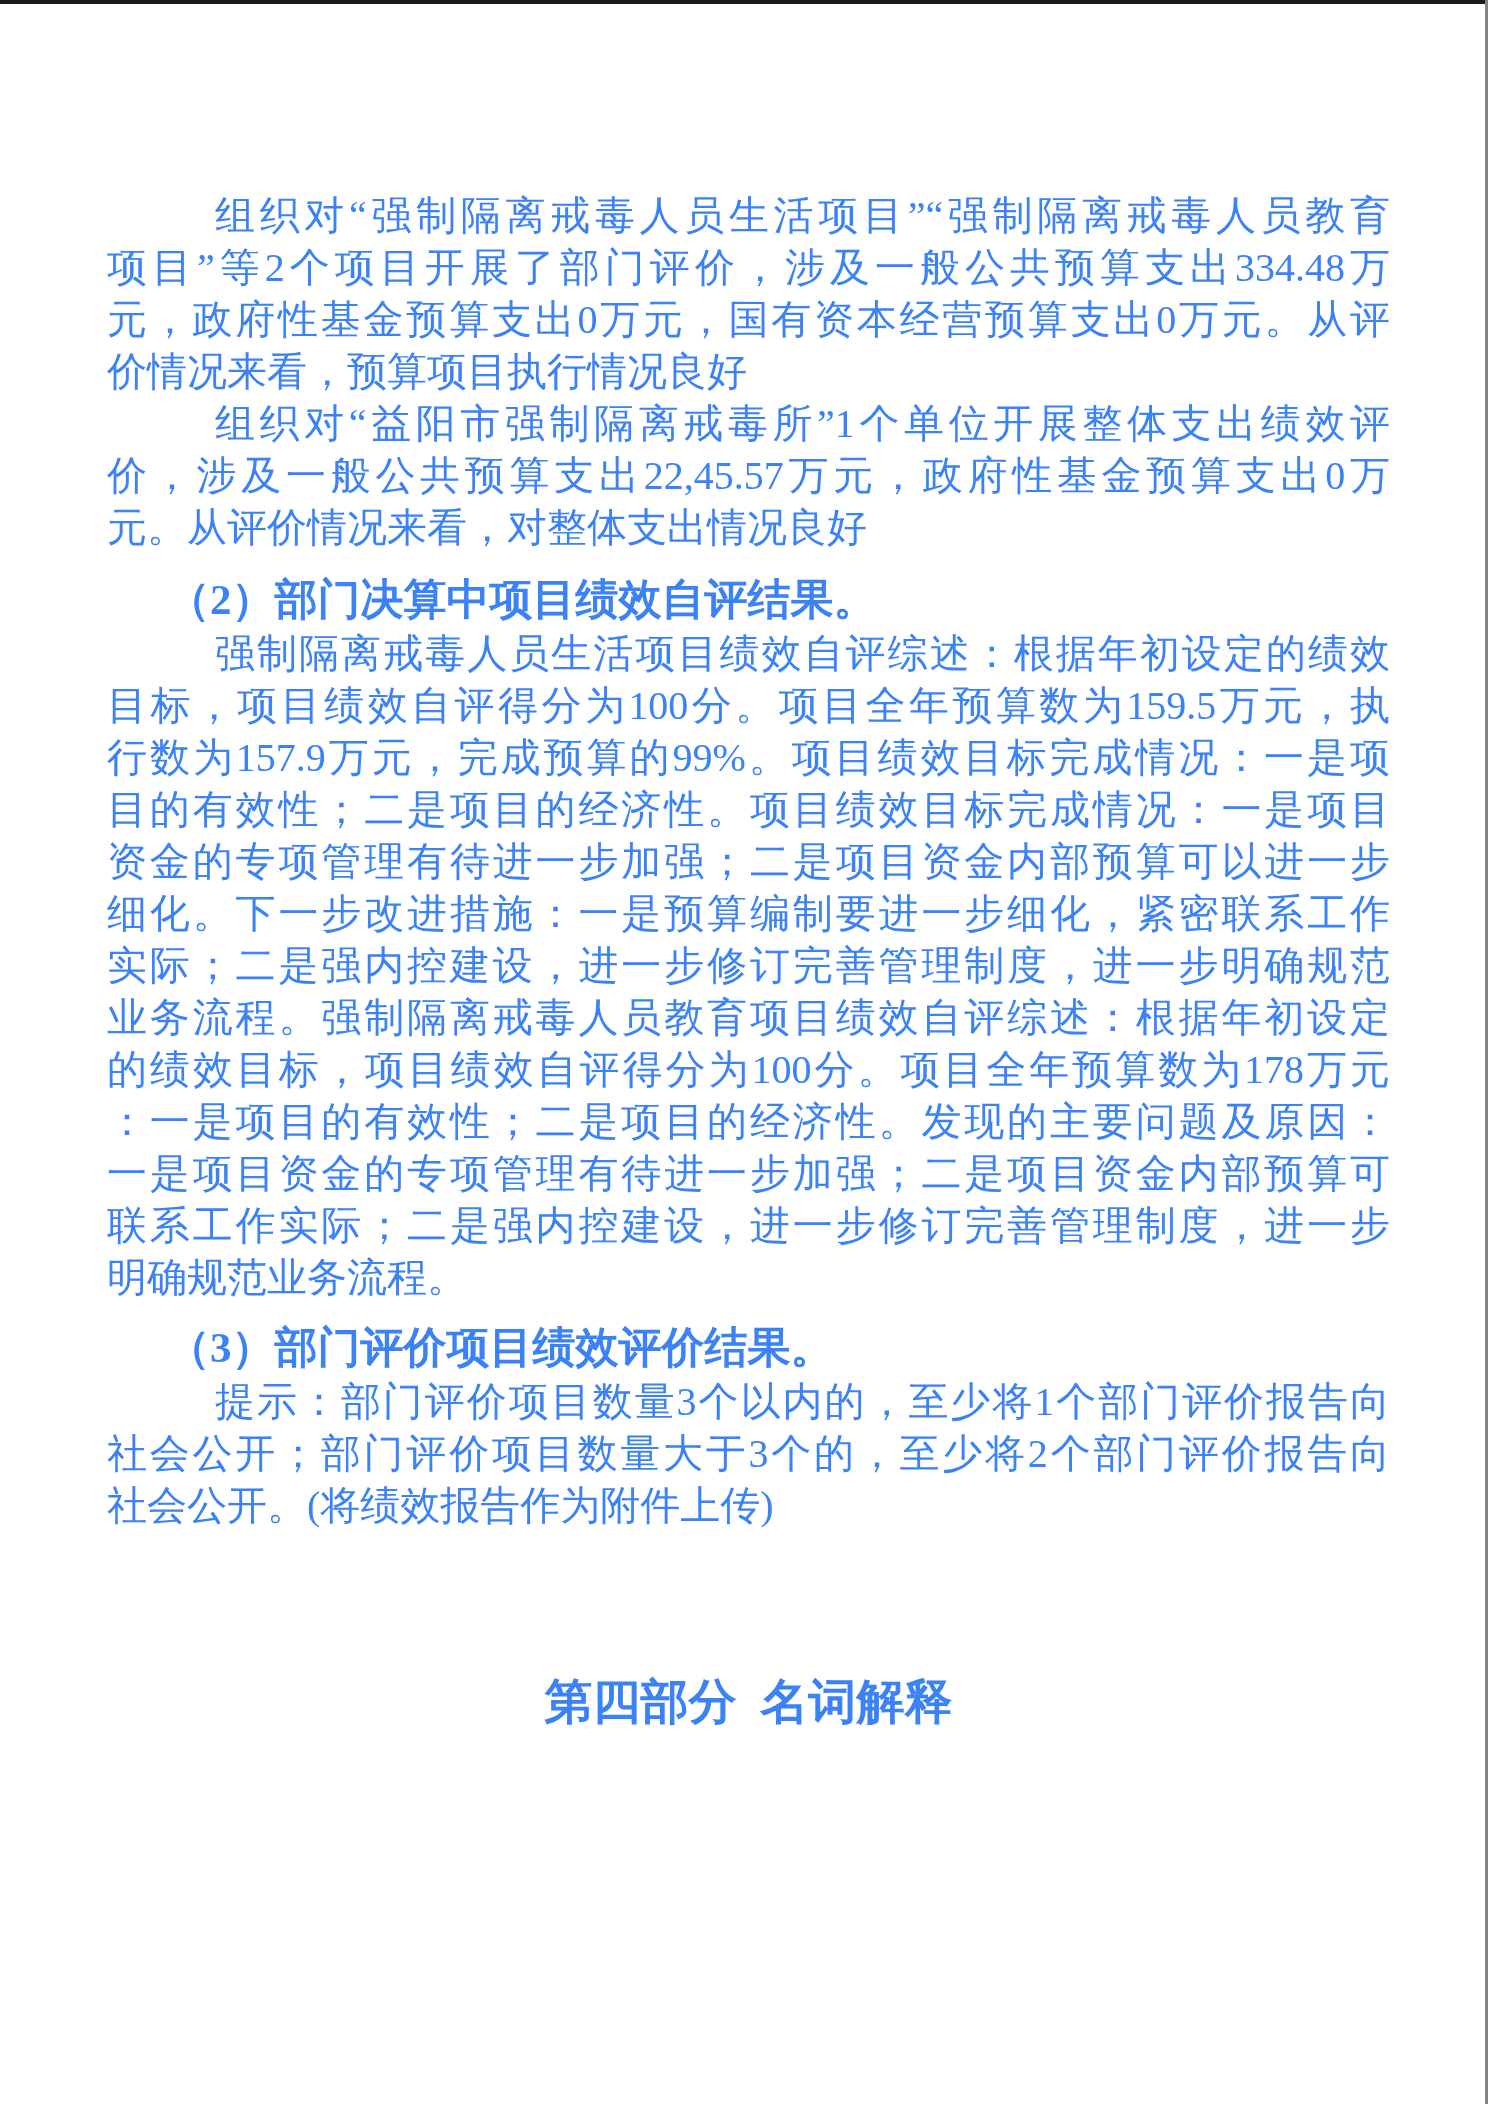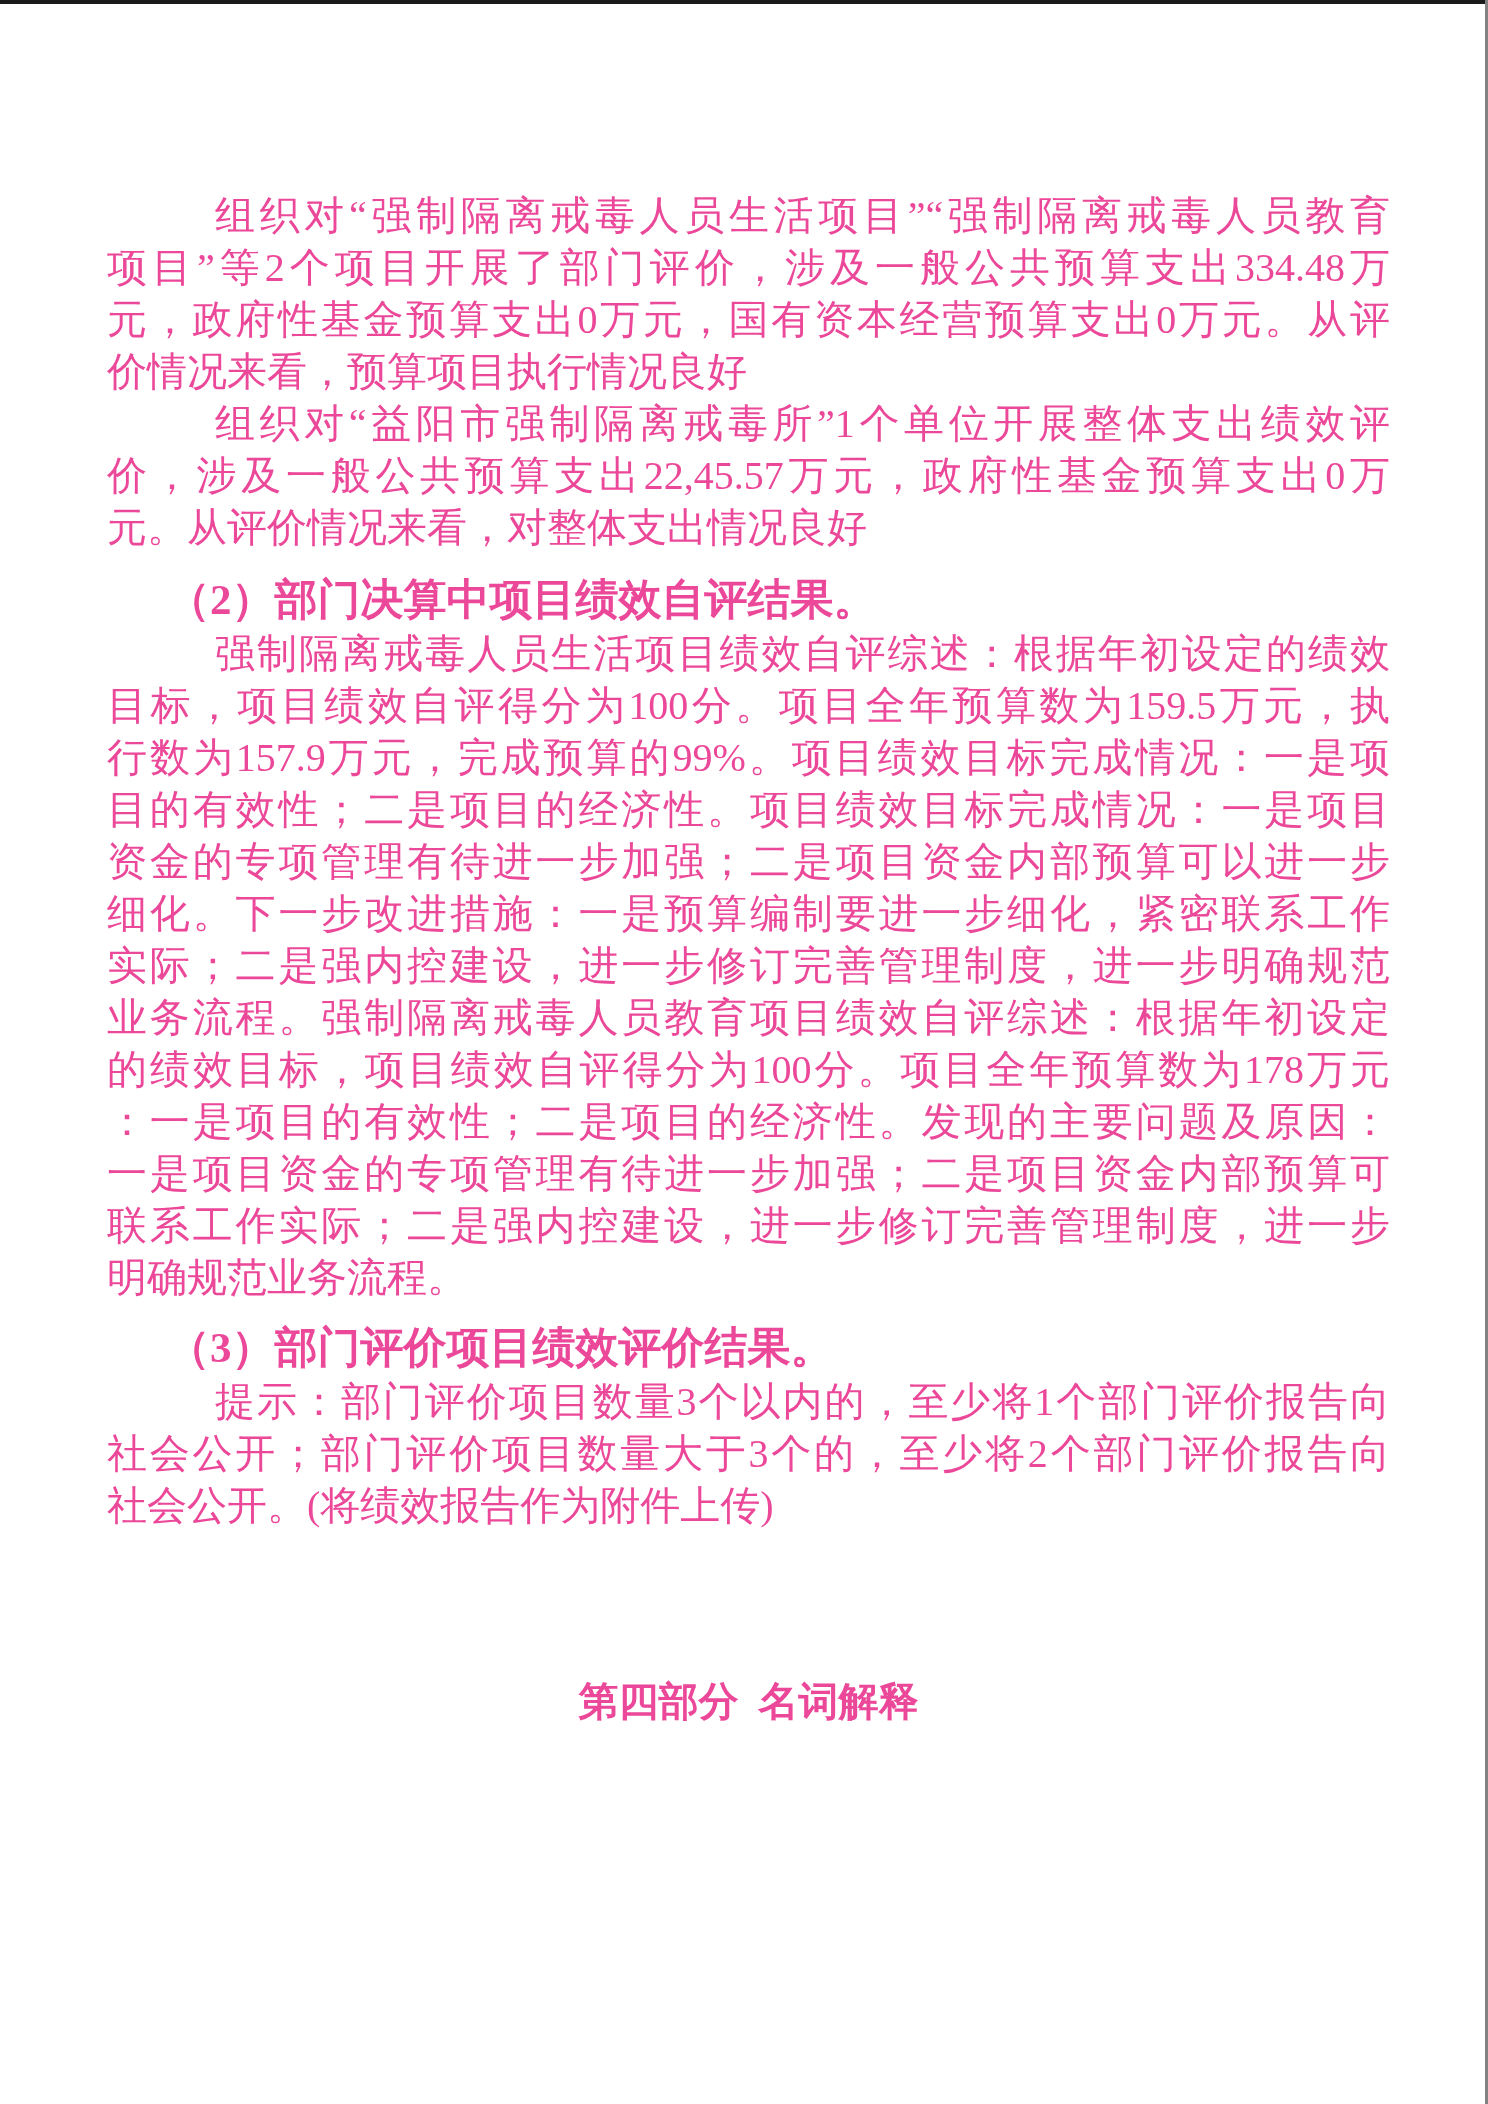--- a/index.html
+++ b/index.html
@@ -7,21 +7,21 @@
     padding: 0;
     background: #ffffff;
   }
   .page {
     position: relative;
     width: 1488px;
     height: 2104px;
     background: #ffffff;
     overflow: hidden;
     font-family: "Liberation Serif", "DejaVu Serif", serif;
-    color: #ec4899;
+    color: #3b82f6;
   }
   .edge-top {
     position: absolute;
     top: 0; left: 0;
     width: 100%; height: 4px;
     background: #1a1a1a;
   }
   .edge-right {
     position: absolute;
     top: 0; right: 0;
@@ -56,21 +56,21 @@
     height: 56px;
     padding-left: 60px;
     white-space: nowrap;
     margin-top: 16px;
   }
   .subheading.gap-before {
     margin-top: 18px;
   }
   .section-title {
     margin-top: 140px;
-    font-size: 40px;
+    font-size: 48px;
     font-weight: bold;
     line-height: 60px;
     text-align: center;
     white-space: pre;
   }
 </style>
 </head>
 <body>
 
 <div class="page">

